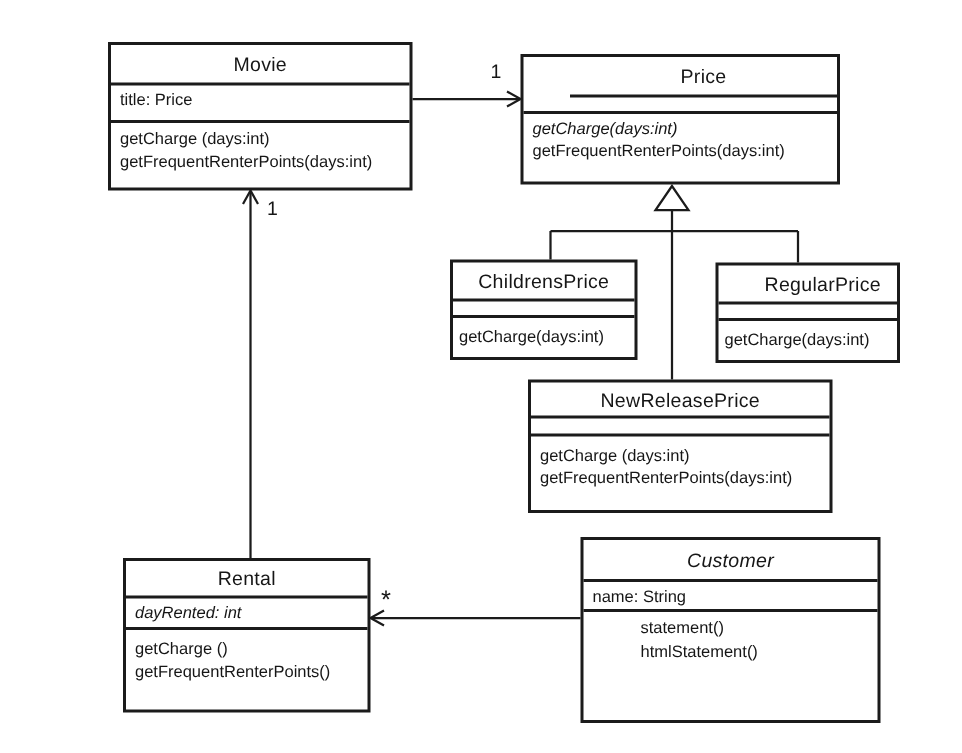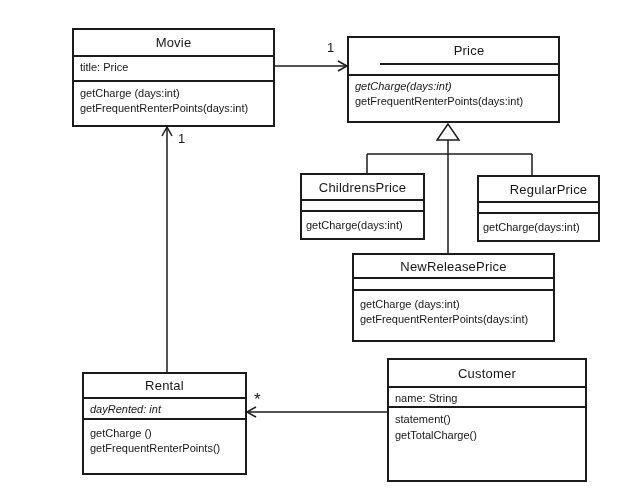--- a/index.html
+++ b/index.html
@@ -85,27 +85,27 @@
     <div class="attrs" style="height:21px;">
       <div class="italic">dayRented: int</div>
     </div>
     <div class="methods tight" style="padding-top:6px;">
       <div>getCharge ()</div>
       <div>getFrequentRenterPoints()</div>
     </div>
   </div>
 
   <div class="uml-class" style="left:387px; top:358px; width:200px; height:124px;">
-    <div class="cname" style="height:26px;">Customer</div>
+    <div class="cname" style="height:26px;font-style:italic;">Customer</div>
     <div class="attrs" style="height:20px;">
       <div>name: String</div>
     </div>
-    <div class="methods" style="padding-top:3px;">
+    <div class="methods" style="padding-top:3px;margin-left:32px;">
       <div>statement()</div>
-      <div>getTotalCharge()</div>
+      <div>htmlStatement()</div>
     </div>
   </div>
 
   <svg class="overlay" width="641" height="502" viewBox="0 0 641 502">
     <g stroke="#1b1b1b" stroke-width="1.5" fill="none">
       <path d="M275,66 H346"></path>
       <path d="M338,61 L347,66 L338,71"></path>
     </g>
     <g stroke="#1b1b1b" stroke-width="1.5" fill="none">
       <path d="M167,372 V128"></path>

